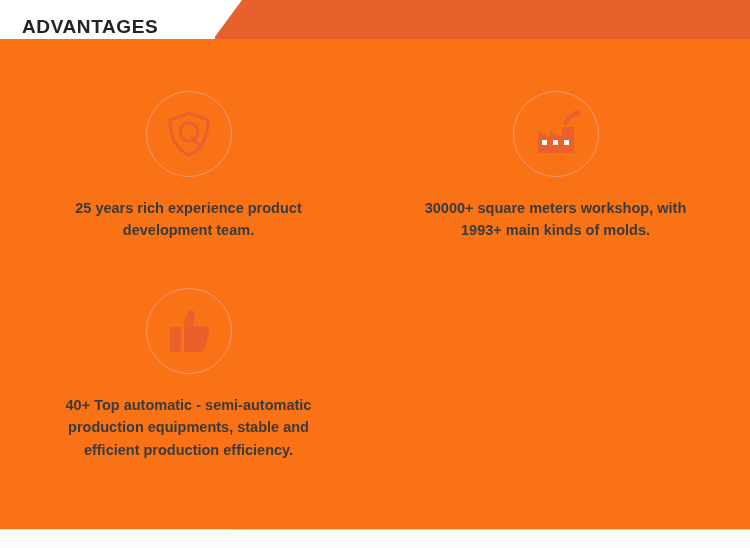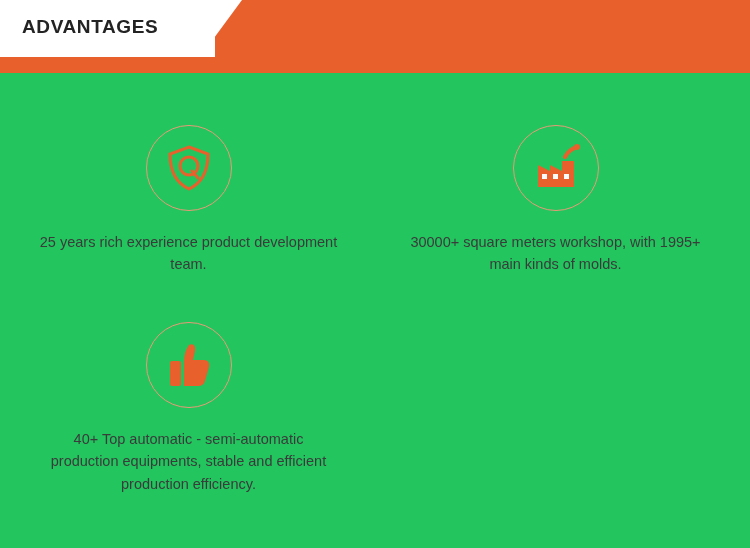--- a/index.html
+++ b/index.html
@@ -17,21 +17,21 @@
     position: relative;
     width: 750px;
     height: 548px;
     background: #fbfbfb;
   }
 
   
   .header {
     position: relative;
     width: 750px;
-    height: 73px;
+    height: 39px;
     background: #e8612c;
     overflow: hidden;
   }
   .header-white {
     position: absolute;
     left: 0;
     top: 0;
     width: 215px;
     height: 57px;
     background: #ffffff;
@@ -54,21 +54,22 @@
     letter-spacing: 0.6px;
     color: #232323;
     white-space: nowrap;
   }
 
   
   .content {
     position: relative;
     width: 750px;
     height: 491px;
-    background: #22c55e;
+    background: #f97316;
+    font-weight: bold;
   }
   .grid {
     position: absolute;
     left: 0;
     top: 0;
     width: 750px;
     display: flex;
     flex-wrap: wrap;
   }
   .cell {
@@ -159,21 +160,21 @@
         <div class="icon-circle">
           <svg width="52" height="50" viewBox="0 0 52 50">
             <path d="M8 44 L8 22 L20 28 L20 22 L32 28 L32 18 L44 18 L44 44 Z" fill="#e8612c"></path>
             <rect x="12" y="31" width="5" height="5" fill="#fbfbfb"></rect>
             <rect x="23" y="31" width="5" height="5" fill="#fbfbfb"></rect>
             <rect x="34" y="31" width="5" height="5" fill="#fbfbfb"></rect>
             <path d="M35 14 C38 8 44 5 47 4" stroke="#e8612c" stroke-width="4" fill="none" stroke-linecap="round"></path>
             <circle cx="47" cy="4" r="3" fill="#e8612c"></circle>
           </svg>
         </div>
-        <div class="cell-text">30000+ square meters workshop, with 1995+ main kinds of molds.</div>
+        <div class="cell-text">30000+ square meters workshop, with 1993+ main kinds of molds.</div>
       </div>
 
       <div class="cell left row2">
         <div class="icon-circle">
           <svg width="46" height="48" viewBox="0 0 46 48">
             <path d="M18 20 C18 14 20 8 23 4 C27 2 30 5 29 10 L27 19 L38 19
                      C42 19 44 22 43 26 L39 40 C38 44 35 45 32 45 L18 45 Z" fill="#e8612c"></path>
             <rect x="4" y="20" width="11" height="25" rx="2" fill="#e8612c"></rect>
           </svg>
         </div>

